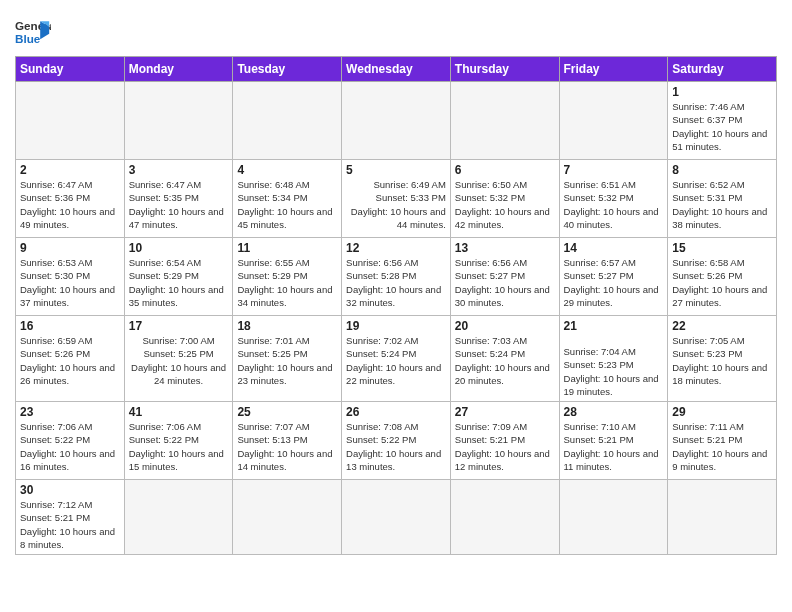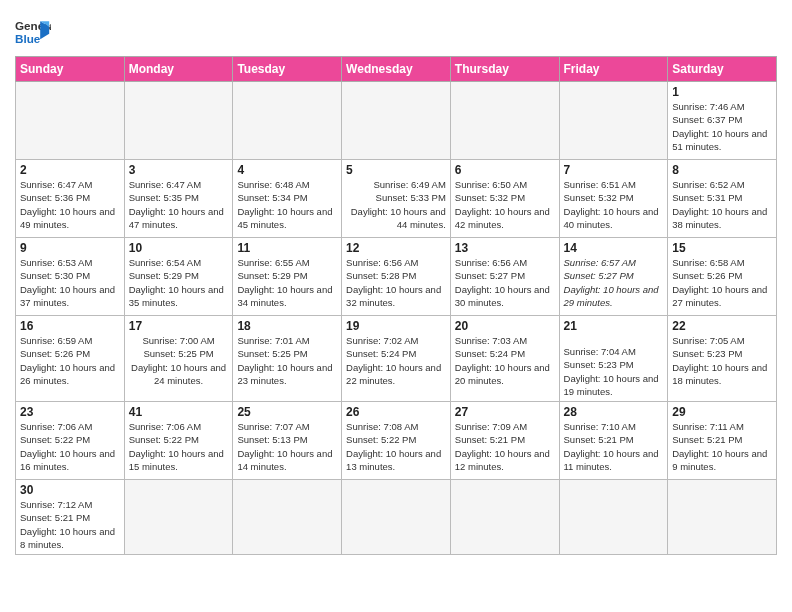--- a/index.html
+++ b/index.html
@@ -43,21 +43,21 @@
       font-size: 15px;
       color: #333;
       font-weight: bold;
     }
     .calendar {
       width: 100%;
       border-collapse: collapse;
       border: 1px solid #aaa;
     }
     .calendar th {
-      background: #ec4899;
+      background: #6d28d9;
       color: #fff;
       font-size: 12px;
       font-weight: bold;
       padding: 5px 4px;
       text-align: left;
       border: 1px solid #aaa;
     }
     .calendar td {
       vertical-align: top;
       border: 1px solid #bbb;
@@ -204,21 +204,21 @@
 Daylight: 10 hours and 32 minutes.</div>
           </td>
           <td>
             <span class="day-num">13</span>
             <div class="day-info" style="white-space: pre-line;">Sunrise: 6:56 AM
 Sunset: 5:27 PM
 Daylight: 10 hours and 30 minutes.</div>
           </td>
           <td>
             <span class="day-num">14</span>
-            <div class="day-info" style="white-space: pre-line; font-style: italic;">Sunrise: 6:57 AM
+            <div class="day-info" style="white-space: pre-line;">Sunrise: 6:57 AM
 Sunset: 5:27 PM
 Daylight: 10 hours and 29 minutes.</div>
           </td>
           <td>
             <span class="day-num">15</span>
             <div class="day-info" style="white-space: pre-line;">Sunrise: 6:58 AM
 Sunset: 5:26 PM
 Daylight: 10 hours and 27 minutes.</div>
           </td>
         </tr>

